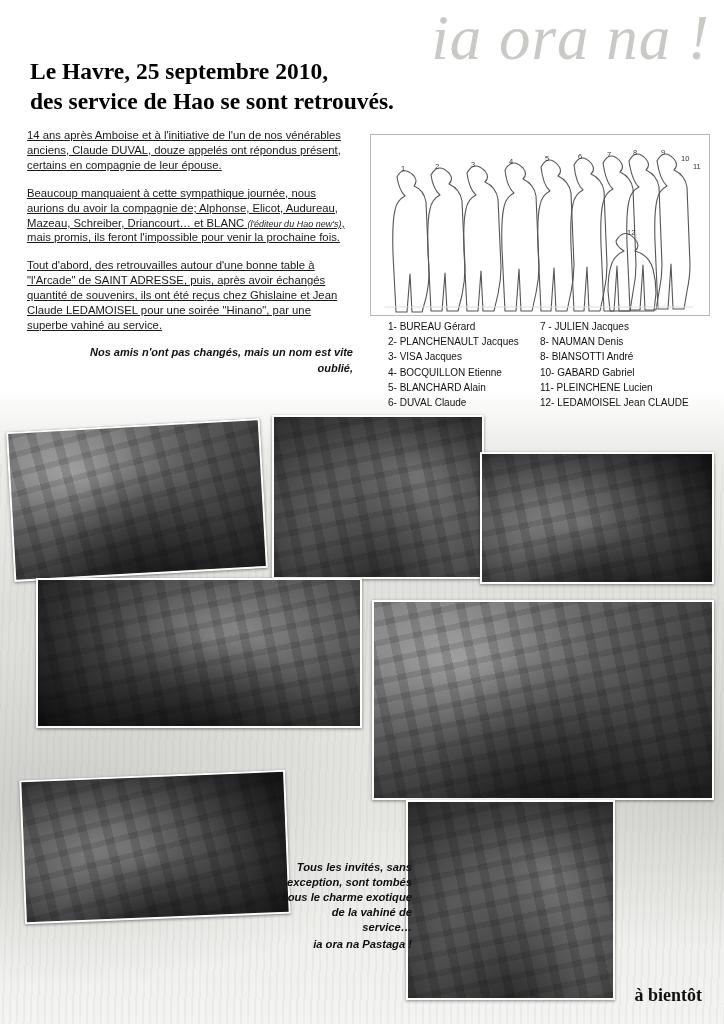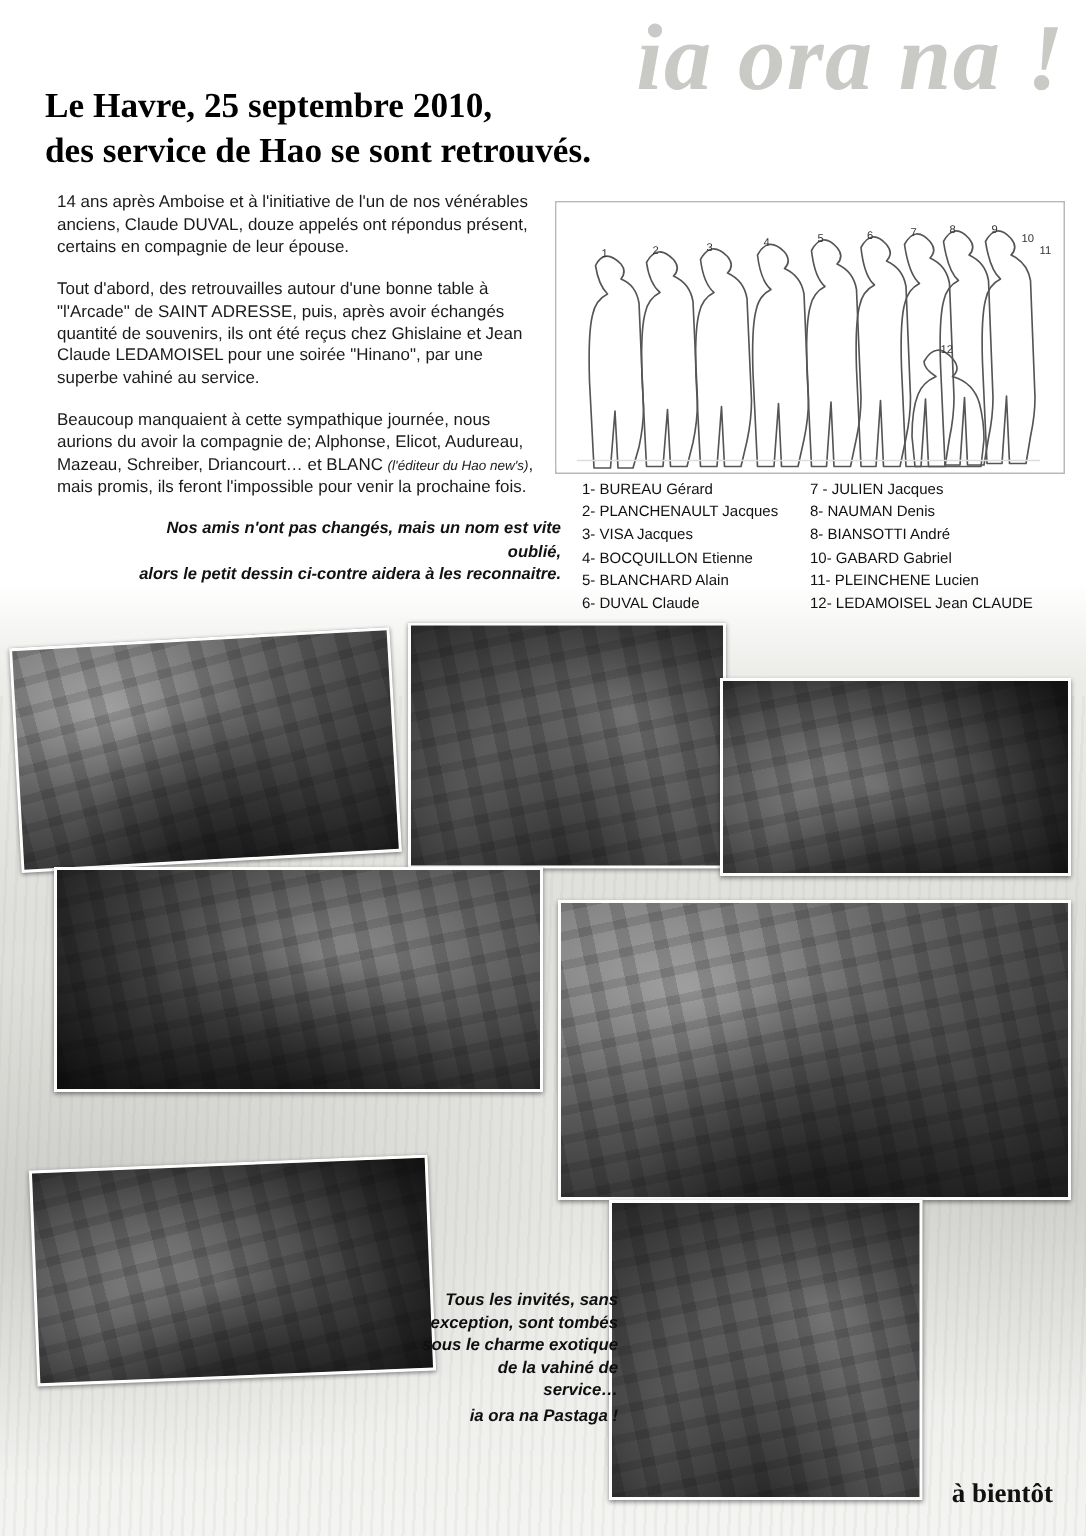--- a/index.html
+++ b/index.html
@@ -36,21 +36,21 @@
       repeating-linear-gradient(92deg, rgba(180,180,175,0.13) 0px, rgba(180,180,175,0.13) 2px, rgba(255,255,255,0) 2px, rgba(255,255,255,0) 7px);
   }
 
   
   .masthead {
     position: absolute;
     right: 14px;
     top: 2px;
     font-family: "Liberation Serif", serif;
     font-style: italic;
-    font-weight: bold;
+    font-weight: normal;
     font-size: 63px;
     letter-spacing: 1px;
     color: #c9c9c6;
     z-index: 1;
     white-space: nowrap;
     text-align: right;
   }
 
   .title {
     position: absolute;
@@ -61,36 +61,37 @@
     font-weight: bold;
     font-size: 23.5px;
     line-height: 1.28;
     color: #000;
     width: 470px;
   }
 
   
   .body-col {
     position: absolute;
-    left: 38px;
+    left: 27px;
     top: 128px;
     width: 320px;
     z-index: 3;
     font-size: 11.3px;
     line-height: 1.32;
     color: #1a1a1a;
+    text-decoration: underline;
   }
   .body-col p { margin: 0 0 13px 0; }
   .body-col .small-italic {
     font-style: italic;
     font-size: 9px;
   }
   .tagline {
     position: absolute;
-    left: 74px;
+    left: 53px;
     top: 345px;
     width: 300px;
     z-index: 3;
     font-style: italic;
     font-weight: bold;
     font-size: 11px;
     line-height: 1.42;
     text-align: right;
     color: #111;
   }
@@ -223,27 +224,26 @@
 
 <div class="masthead">ia ora na !</div>
 
 <div class="title">
   <div>Le Havre, 25 septembre 2010,</div>
   <div>des service de Hao se sont retrouvés.</div>
 </div>
 
 <div class="body-col">
   <p>14 ans après Amboise et à l'initiative de l'un de nos vénérables anciens, Claude DUVAL, douze appelés ont répondus présent, certains en compagnie de leur épouse.</p>
+  <p><span>Beaucoup manquaient à cette sympathique journée, nous aurions du avoir la compagnie de; Alphonse, Elicot, Audureau, Mazeau, Schreiber, Driancourt…  et BLANC </span><span class="small-italic">(l'éditeur du Hao new's)</span><span>, mais promis, ils feront l'impossible pour venir la prochaine fois.</span></p>
   <p>Tout d'abord, des retrouvailles autour d'une bonne table à "l'Arcade" de SAINT ADRESSE, puis, après avoir échangés quantité de souvenirs, ils ont été reçus chez Ghislaine et Jean Claude LEDAMOISEL pour une soirée "Hinano", par une superbe vahiné au service.</p>
-  <p><span>Beaucoup manquaient à cette sympathique journée, nous aurions du avoir la compagnie de; Alphonse, Elicot, Audureau, Mazeau, Schreiber, Driancourt…  et BLANC </span><span class="small-italic">(l'éditeur du Hao new's)</span><span>, mais promis, ils feront l'impossible pour venir la prochaine fois.</span></p>
 </div>
 
 <div class="tagline">
   <div>Nos amis n'ont pas changés, mais un nom est vite oublié,</div>
-  <div>alors le petit dessin ci-contre aidera à les reconnaitre.</div>
 </div>
 
 <div class="sketch">
   <svg width="336" height="178" viewBox="0 0 336 178" xmlns="http://www.w3.org/2000/svg">
     <rect x="0" y="0" width="336" height="178" fill="#ffffff"></rect>
     <g fill="none" stroke="#555" stroke-width="1.1" stroke-linejoin="round" stroke-linecap="round">
 
       <path d="M26 42 q6 -12 17 -1 q4 5 0 10 q10 4 12 16 l3 70 q0 12 -3 26 l-4 14 h-10 l-2 -38 l-3 38 h-11 l-3 -58 q-1 -32 2 -44 q2 -10 10 -14 q-6 -6 -8 -19z"></path>
 
       <path d="M60 40 q7 -13 18 -2 q5 6 0 11 q11 5 13 17 l3 66 q0 14 -3 28 l-4 16 h-11 l-2 -38 l-3 38 h-11 l-3 -60 q-1 -30 2 -42 q2 -10 10 -14 q-7 -6 -9 -20z"></path>

